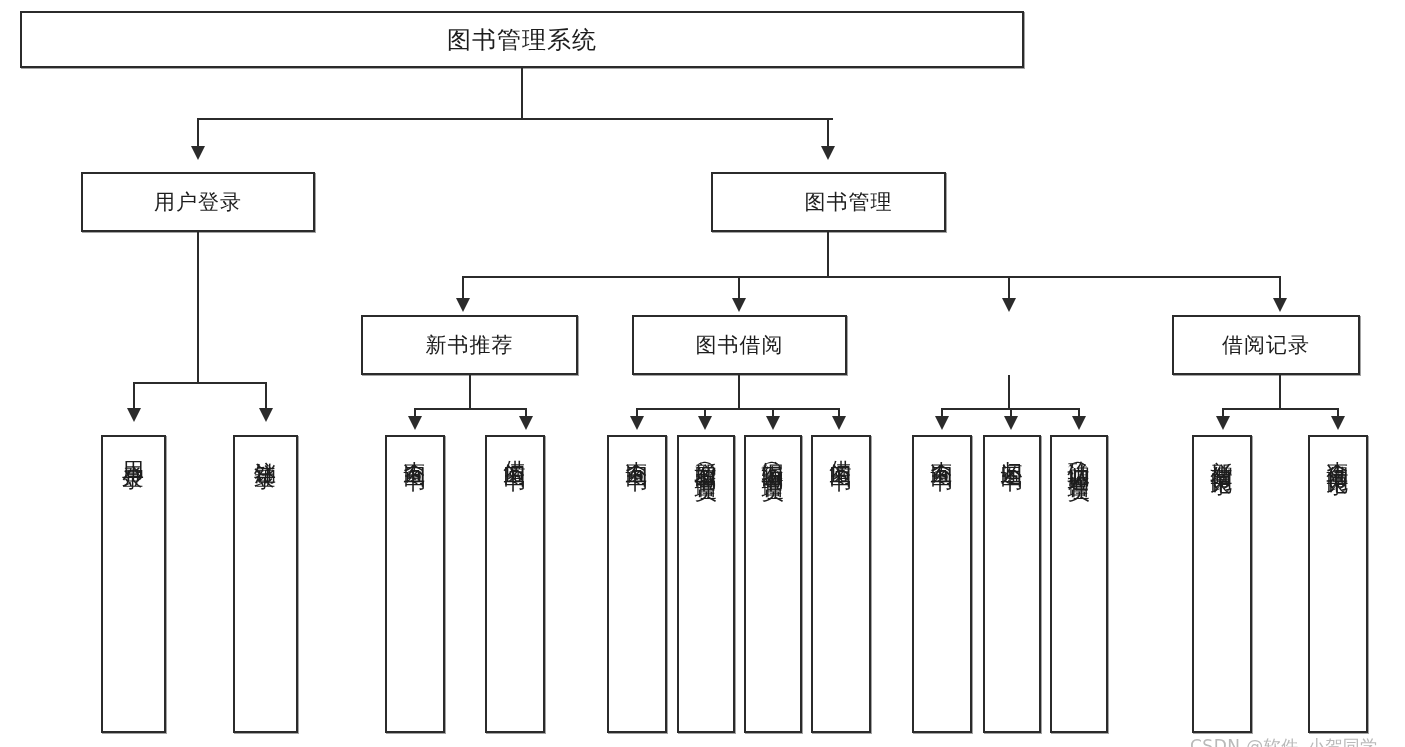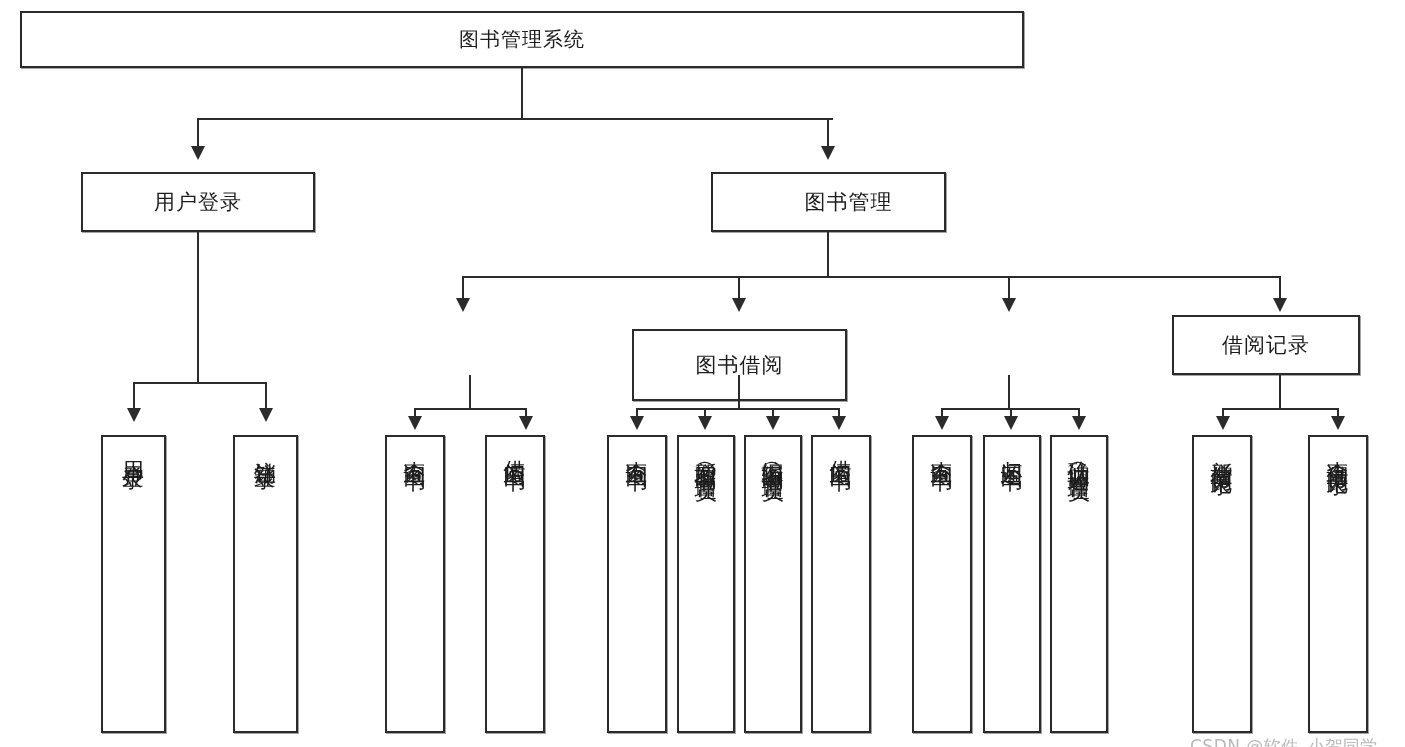--- a/index.html
+++ b/index.html
@@ -24,21 +24,21 @@
     justify-content:center;
     color:#1d1d1d;
   }
   .node .label{
     font-size:21px;
     line-height:1.25;
     letter-spacing:1px;
     white-space:nowrap;
     color:#1d1d1d;
   }
-  .node.root .label{font-size:20px;}
+  .node.root .label{font-size:24px;}
 
   
   .node.leaf{
     align-items:flex-start;
     justify-content:center;
     padding-top:6px;
   }
   .node.leaf .label{
     writing-mode:vertical-rl;
     text-orientation:upright;
@@ -112,21 +112,24 @@
 
   <div class="line v" style="left:738px;top:276px;width:2px;height:24px;"></div>
   <div class="arrow" style="left:732px;top:298px;"></div>
 
   <div class="line v" style="left:1008px;top:276px;width:2px;height:24px;"></div>
   <div class="arrow" style="left:1002px;top:298px;"></div>
 
   <div class="line v" style="left:1279px;top:276px;width:2px;height:24px;"></div>
   <div class="arrow" style="left:1273px;top:298px;"></div>
 
-  <div class="node" style="left:632px;top:329px;width:215px;height:72px;">
+  <div class="node" style="left:361px;top:315px;width:217px;height:60px;">
+    <span class="label">新书推荐</span>
+  </div>
+  <div class="node" style="left:632px;top:315px;width:215px;height:60px;">
     <span class="label">图书借阅</span>
   </div>
   <div class="node" style="left:1172px;top:315px;width:188px;height:60px;">
     <span class="label">借阅记录</span>
   </div>
 
   <div class="line v" style="left:469px;top:375px;width:2px;height:34px;"></div>
   <div class="line h" style="left:414px;top:408px;width:113px;height:2px;"></div>
   <div class="line v" style="left:414px;top:408px;width:2px;height:10px;"></div>
   <div class="arrow" style="left:408px;top:416px;"></div>

